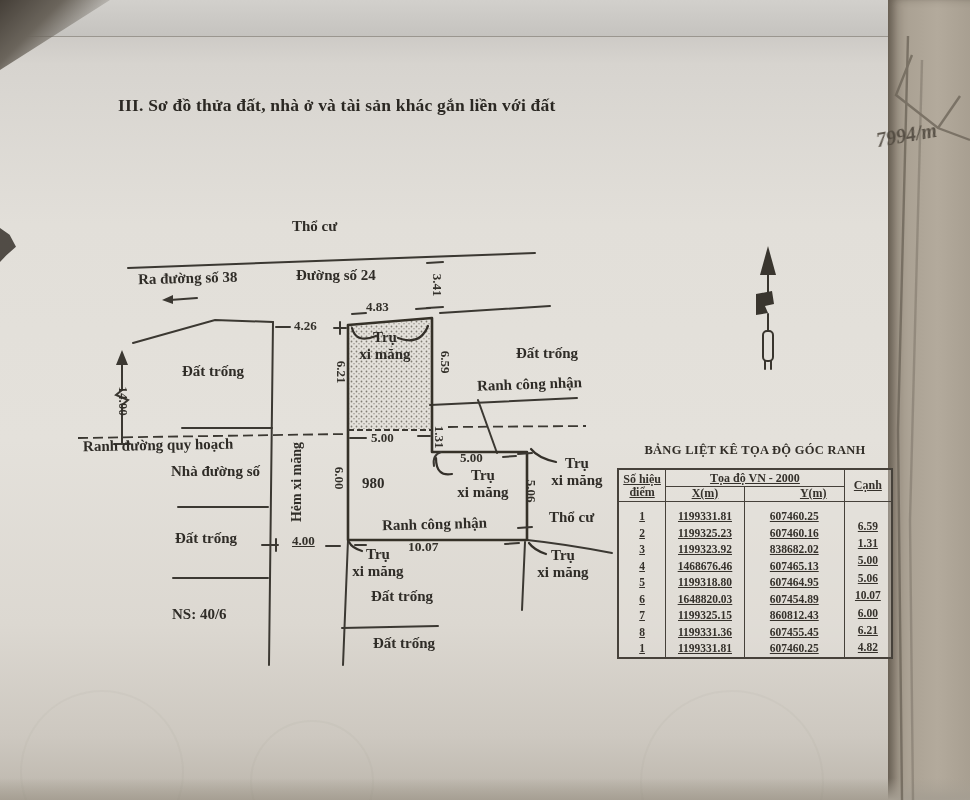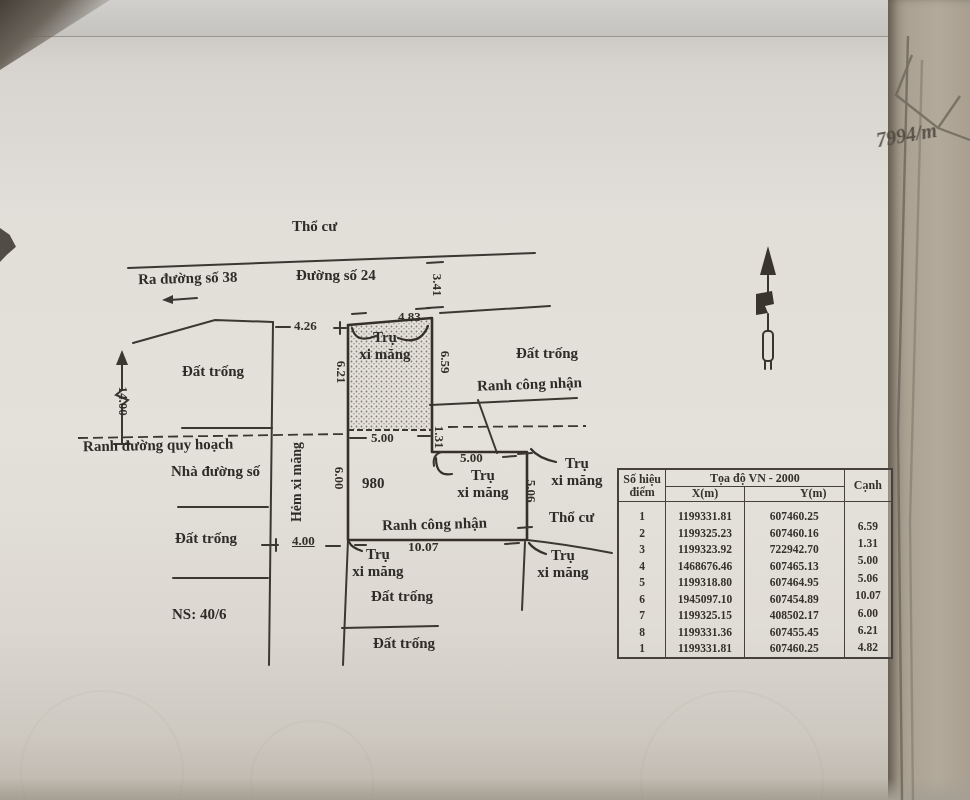--- a/index.html
+++ b/index.html
@@ -24,21 +24,21 @@
 
   .lbl{position:absolute;font-weight:bold;color:#2f2c27;font-size:15px;white-space:nowrap;line-height:1.15;}
   .dim{position:absolute;font-weight:bold;color:#33302a;font-size:13px;white-space:nowrap;}
   .vdim{width:44px;text-align:center;transform:rotate(90deg);transform-origin:center;}
   .two-line{text-align:center;white-space:normal;}
   .title{font-size:17.5px;letter-spacing:.2px;color:#2b2823;}
 
   .tbl-title{position:absolute;left:612px;top:443px;width:286px;text-align:center;
     font-weight:bold;font-size:12.5px;letter-spacing:.3px;color:#322e28;}
   table.coords{position:absolute;left:617px;top:468px;width:276px;border-collapse:collapse;
-    font-size:11.5px;font-weight:bold;color:#35312b;background:rgba(232,229,223,.35);}
+    font-size:11.5px;font-weight:bold;color:#35312b;background:rgba(232,229,223,.35);text-decoration:underline;}
   table.coords th,table.coords td{border-left:1.6px solid #46413a;border-right:1.6px solid #46413a;
     padding:0 2px;text-align:center;}
   table.coords{border:2px solid #46413a;}
   table.coords thead th{border-bottom:1.6px solid #46413a;font-size:12px;line-height:1.15;}
   table.coords thead tr:first-child th{padding-top:2px;}
   table.coords tbody td{border-top:none;border-bottom:none;height:16px;line-height:16px;}
   table.coords tbody tr:first-child td{padding-top:6px;}
   .edge-cell{vertical-align:top;}
   .edges{display:flex;flex-direction:column;justify-content:flex-start;padding-top:10px;}
   .edges span{height:17.4px;line-height:17.4px;text-align:center;}
@@ -155,27 +155,28 @@
     <path d="M756,294 L772,291 L774,304 L765,306 L768,313 L756,315 Z" fill="#39352e"></path>
 
     <g stroke="#6a6256" stroke-width="2.4" fill="none" opacity="0.75">
       <path d="M908,36 L898,430 L902,800"></path>
       <path d="M922,60 L910,520 L913,800" opacity="0.5"></path>
       <path d="M912,55 L896,95 L938,128 L970,140"></path>
       <path d="M938,128 L960,96"></path>
     </g>
   </svg>
 
+  <div class="lbl title" style="left:118px;top:95px;">III. Sơ đồ thửa đất, nhà ở và tài sản khác gắn liền với đất</div>
 
   <div class="lbl" style="left:292px;top:218px;">Thổ cư</div>
   <div class="lbl" style="left:138px;top:270px;transform:rotate(-1.5deg);">Ra đường số 38</div>
   <div class="lbl" style="left:296px;top:267px;">Đường số 24</div>
 
   <div class="dim vdim" style="left:415px;top:277px;">3.41</div>
-  <div class="dim" style="left:366px;top:309px;margin-left:32px;">4.83</div>
+  <div class="dim" style="left:366px;top:299px;">4.83</div>
   <div class="dim" style="left:294px;top:318px;">4.26</div>
 
   <div class="lbl two-line" style="left:347px;top:329px;width:76px;">
     <span style="display:block">Trụ</span>
     <span style="display:block">xi măng</span>
   </div>
 
   <div class="dim vdim" style="left:319px;top:364px;">6.21</div>
   <div class="dim vdim" style="left:423px;top:354px;">6.59</div>
 
@@ -222,20 +223,21 @@
   </div>
   <div class="lbl two-line" style="left:523px;top:547px;width:80px;">
     <span style="display:block">Trụ</span>
     <span style="display:block">xi măng</span>
   </div>
 
   <div class="lbl" style="left:371px;top:588px;">Đất trống</div>
   <div class="lbl" style="left:172px;top:606px;">NS: 40/6</div>
   <div class="lbl" style="left:373px;top:635px;">Đất trống</div>
 
+  <div class="tbl-title">BẢNG LIỆT KÊ TỌA ĐỘ GÓC RANH</div>
   <table class="coords">
     <thead>
       <tr>
         <th rowspan="2" style="width:55px;">
           <span style="display:block">Số hiệu</span>
           <span style="display:block">điểm</span>
         </th>
         <th colspan="2">Tọa độ VN - 2000</th>
         <th rowspan="2" style="width:53px;">Cạnh</th>
       </tr>
@@ -263,41 +265,41 @@
           </td>
         </tr>
         <tr>
           <td>2</td>
           <td>1199325.23</td>
           <td>607460.16</td>
         </tr>
         <tr>
           <td>3</td>
           <td>1199323.92</td>
-          <td>722942.70</td>
+          <td>838682.02</td>
         </tr>
         <tr>
           <td>4</td>
           <td>1468676.46</td>
           <td>607465.13</td>
         </tr>
         <tr>
           <td>5</td>
           <td>1199318.80</td>
           <td>607464.95</td>
         </tr>
         <tr>
           <td>6</td>
-          <td>1945097.10</td>
+          <td>1648820.03</td>
           <td>607454.89</td>
         </tr>
         <tr>
           <td>7</td>
           <td>1199325.15</td>
-          <td>408502.17</td>
+          <td>860812.43</td>
         </tr>
         <tr>
           <td>8</td>
           <td>1199331.36</td>
           <td>607455.45</td>
         </tr>
         <tr>
           <td>1</td>
           <td>1199331.81</td>
           <td>607460.25</td>

